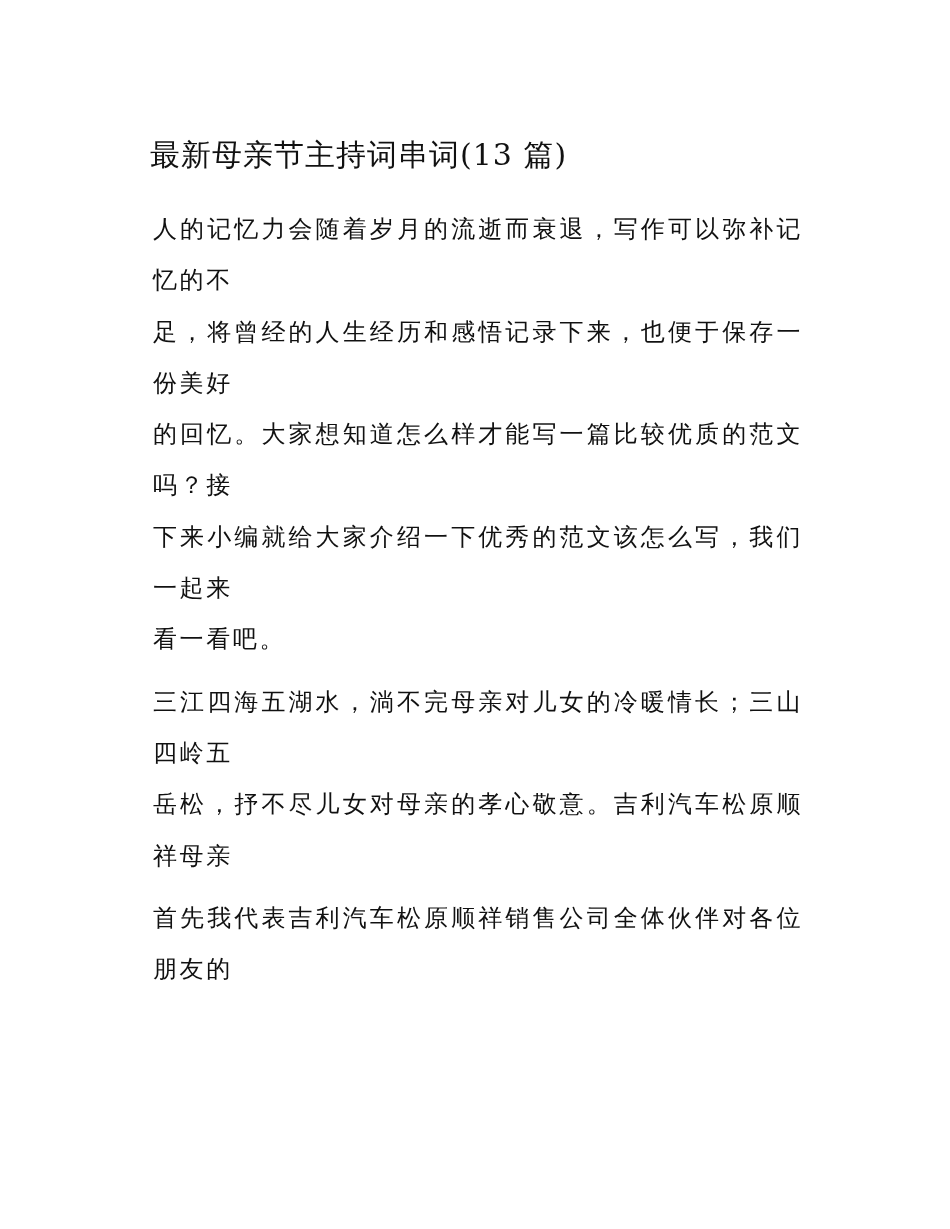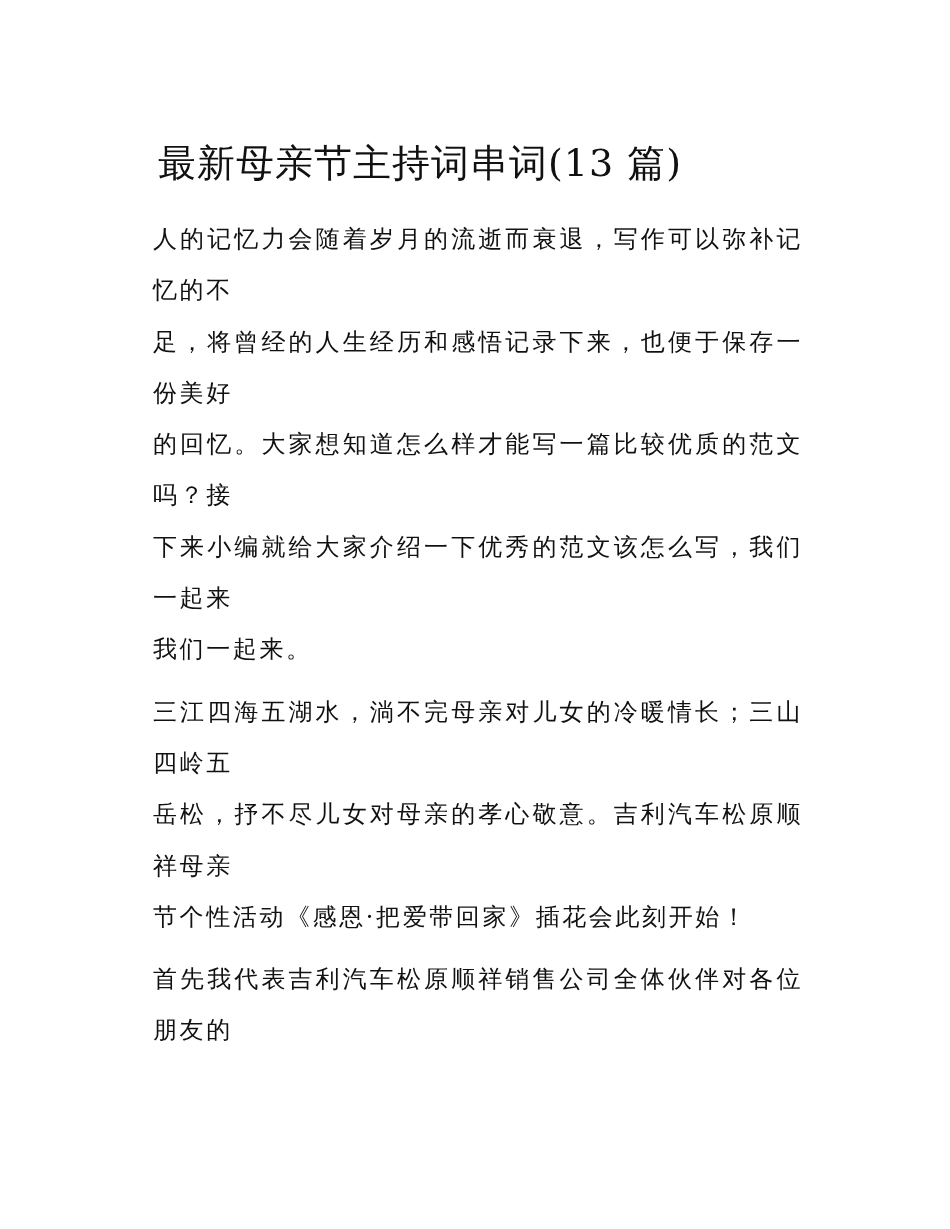--- a/index.html
+++ b/index.html
@@ -15,22 +15,22 @@
       font-family: "DejaVu Serif", "Liberation Serif", serif;
       color: #111111;
     }
     .page {
       position: absolute;
       left: 142px;
       top: 112px;
       width: 672px;
     }
     .doc-title {
-      margin: 16px;
-      font-size: 38px;
+      margin: 8px;
+      font-size: 30px;
       font-weight: normal;
       line-height: 70px;
       letter-spacing: 1px;
       white-space: nowrap;
       color: #111111;
     }
     .body-text {
       margin-top: 14px;
     }
     .para {
@@ -49,26 +49,25 @@
 
 <div class="page">
   <h1 class="doc-title">最新母亲节主持词串词(13 篇)</h1>
 
   <div class="body-text">
     <p class="para">
       <span>人的记忆力会随着岁月的流逝而衰退，写作可以弥补记忆的不</span><br>
       <span>足，将曾经的人生经历和感悟记录下来，也便于保存一份美好</span><br>
       <span>的回忆。大家想知道怎么样才能写一篇比较优质的范文吗？接</span><br>
       <span>下来小编就给大家介绍一下优秀的范文该怎么写，我们一起来</span><br>
-      <span>我们一起来。</span>
+      <span>看一看吧。</span>
     </p>
     <p class="para">
       <span>三江四海五湖水，淌不完母亲对儿女的冷暖情长；三山四岭五</span><br>
       <span>岳松，抒不尽儿女对母亲的孝心敬意。吉利汽车松原顺祥母亲</span><br>
-      <span>节个性活动《感恩·把爱带回家》插花会此刻开始！</span>
     </p>
     <p class="para">
       <span>首先我代表吉利汽车松原顺祥销售公司全体伙伴对各位朋友的</span><br>
       <br>
       
     </p>
 
   </div>
 </div>
 

